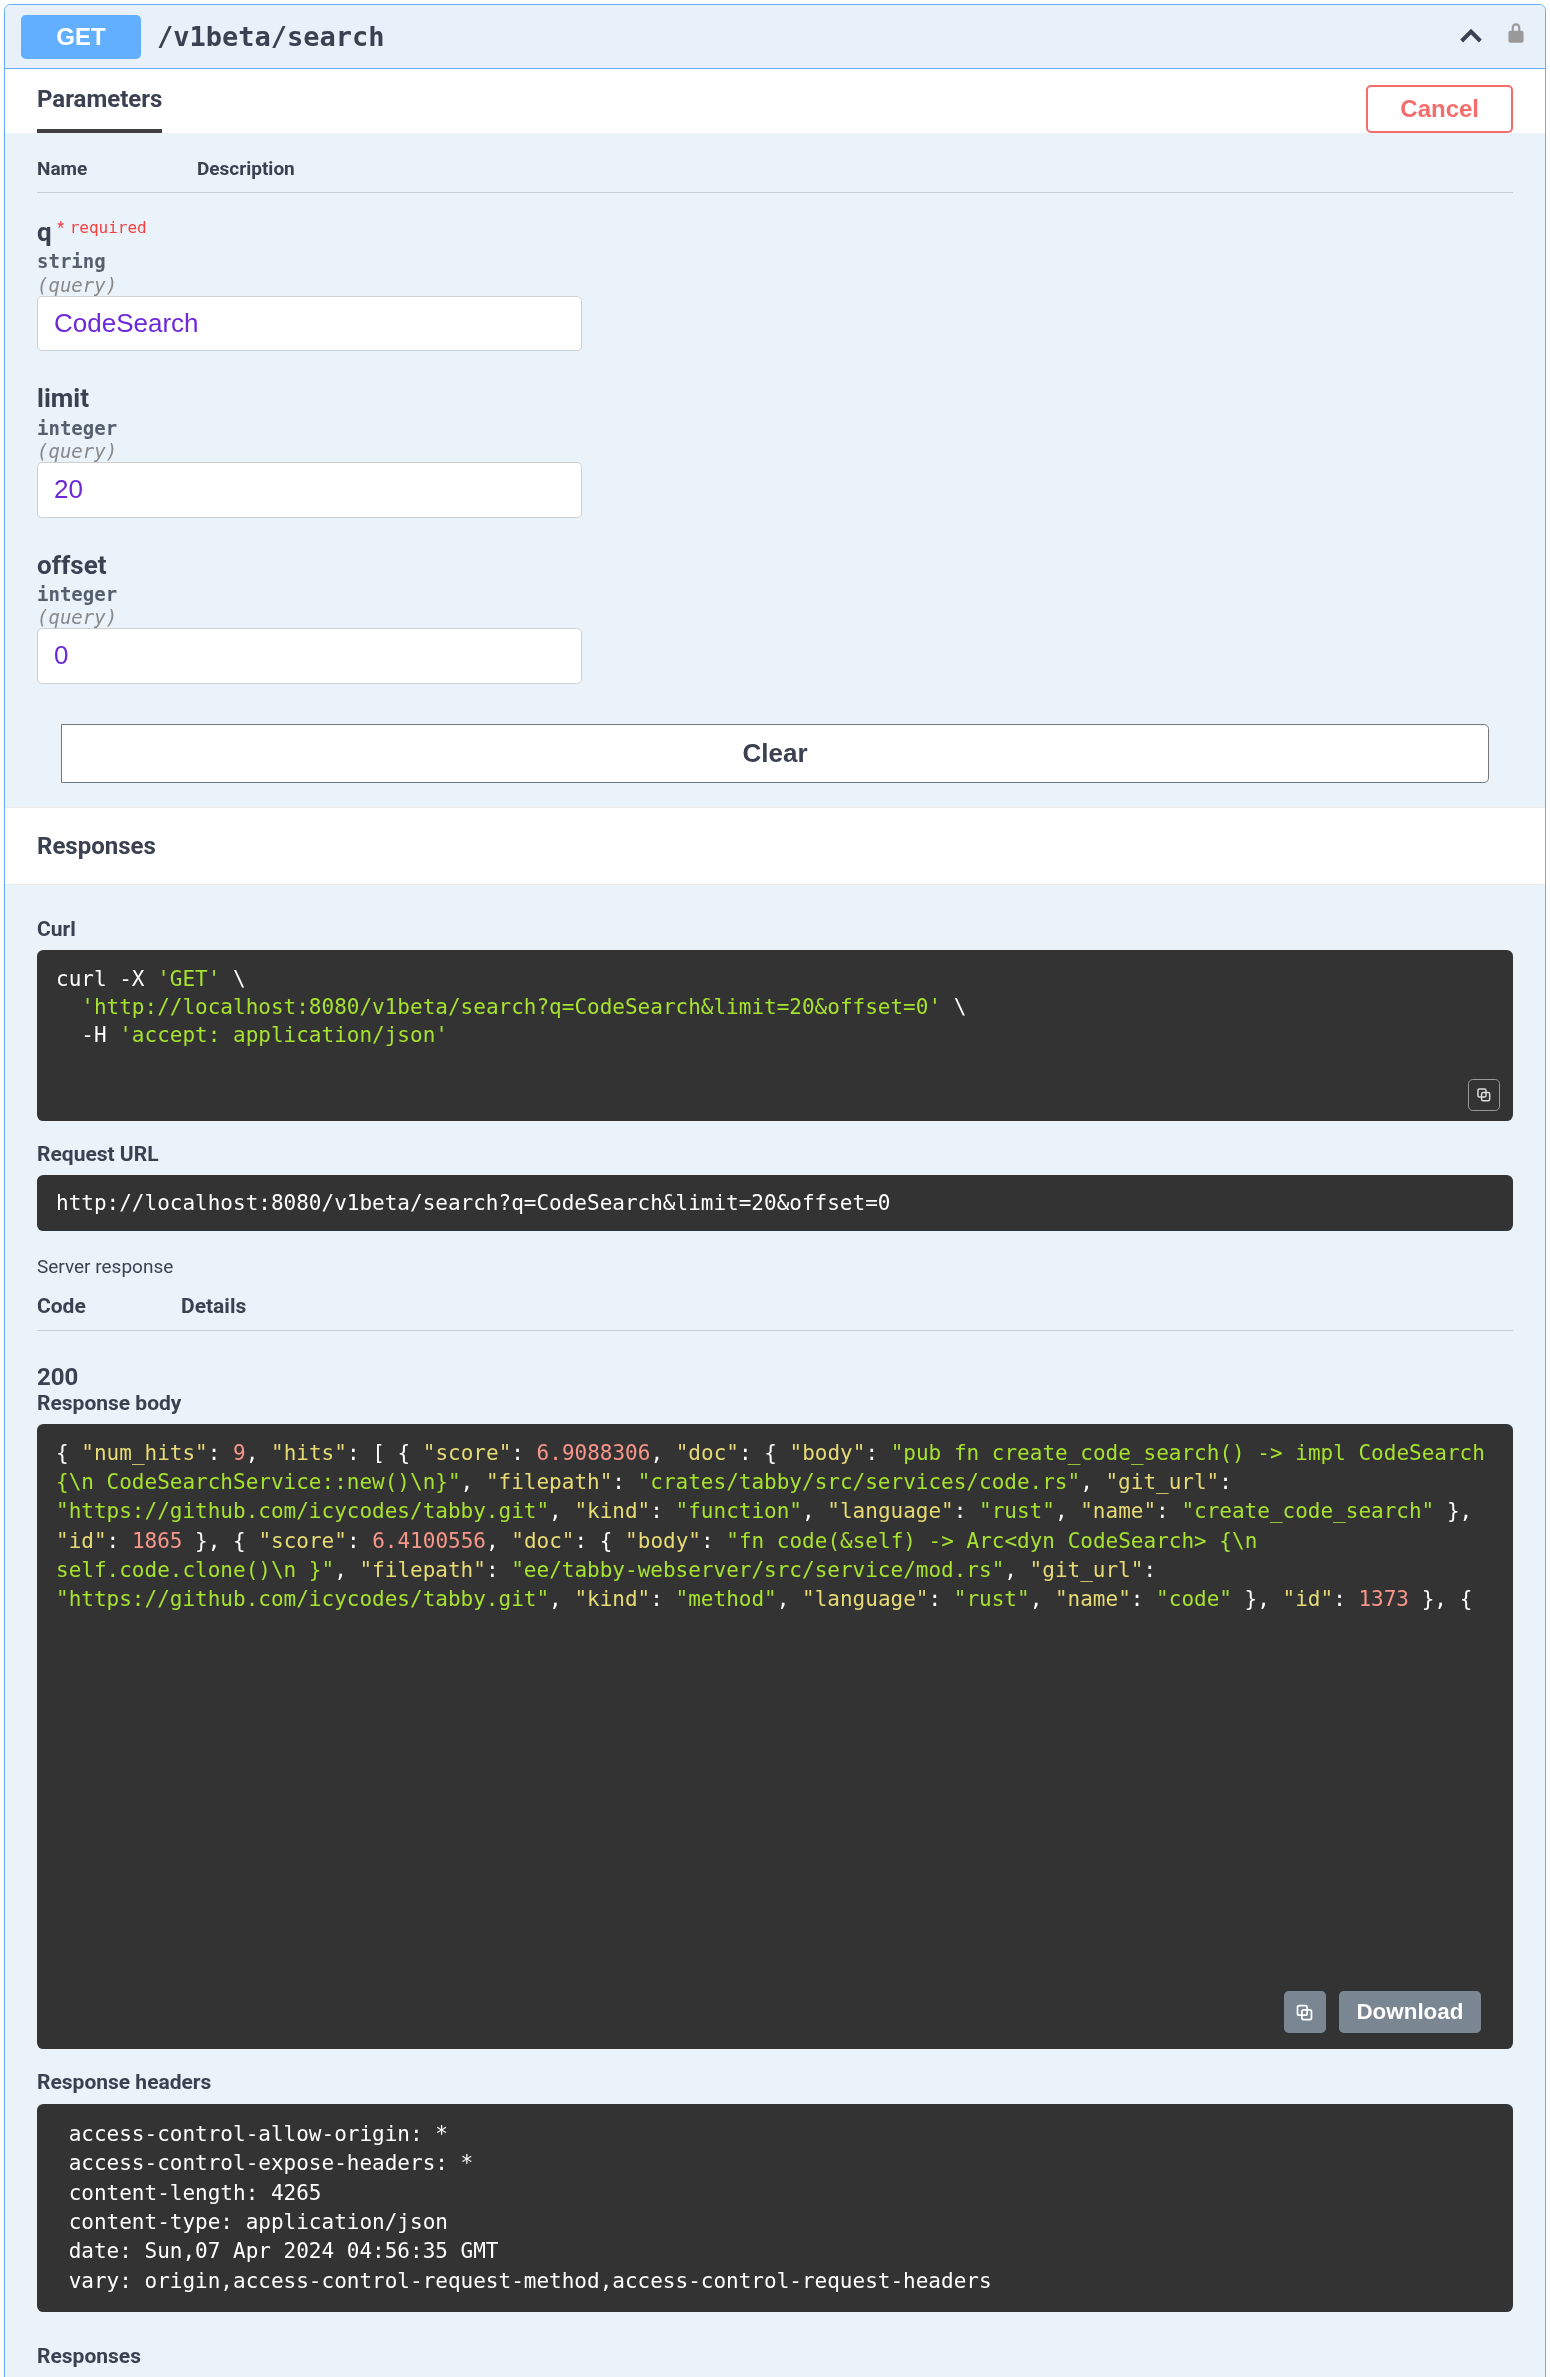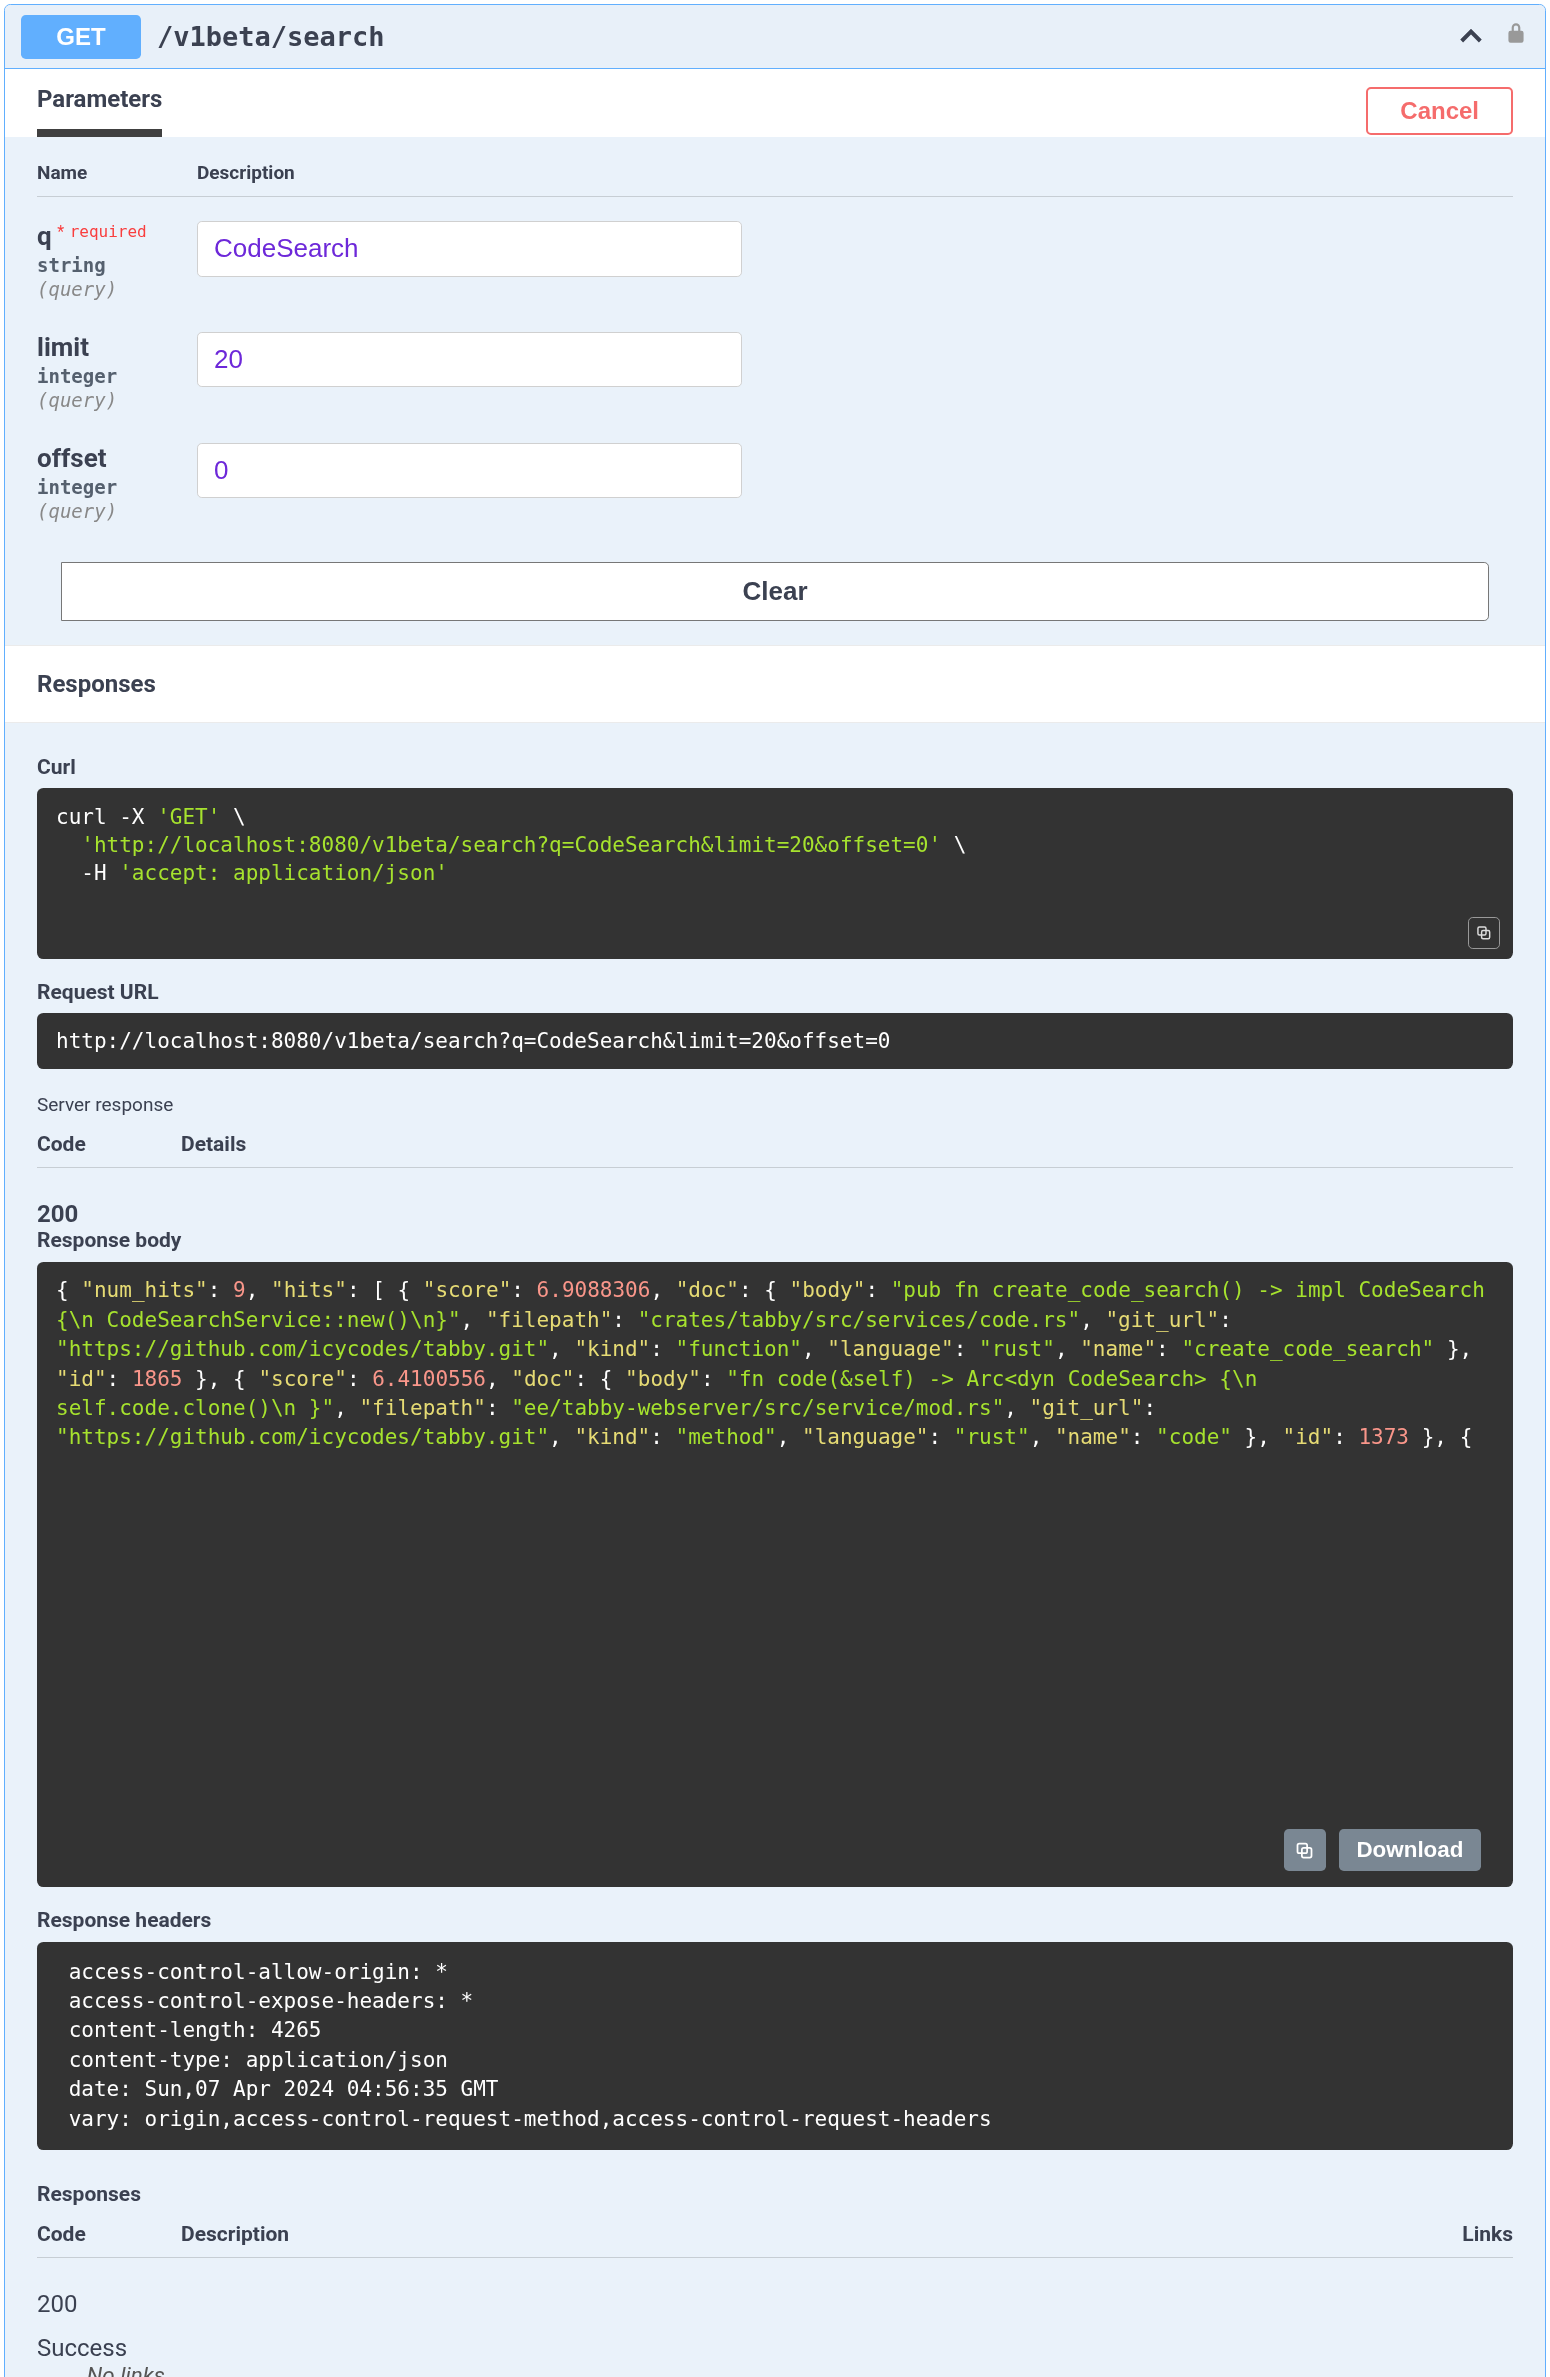--- a/index.html
+++ b/index.html
@@ -56,21 +56,21 @@
     align-items: center;
     padding: 16px 32px 0 32px;
     background: #fff;
   }
   .tab {
     font-weight: 700;
     color: #3b4151;
     font-size: 24px;
     padding-bottom: 16px;
   }
-  .tab.active { border-bottom: 8px solid #404040; text-align: right; }
+  .tab.active { border-bottom: 4px solid #404040; text-align: right; }
   .cancel-btn {
     margin-left: auto;
     border: 2.4px solid #f56c6c;
     color: #f56c6c;
     background: #fff;
     border-radius: 5px;
     padding: 8px 32px;
     font-weight: 700;
     font-size: 24px;
     cursor: pointer;
@@ -78,21 +78,21 @@
   .section-pad { padding: 24px 32px; }
   .param-table { width: 100%; }
   .param-header {
     display: flex;
     border-bottom: 1.6px solid rgba(0,0,0,0.15);
     padding-bottom: 12px;
     margin-bottom: 24px;
   }
   .col-name { width: 160px; font-size: 19px; font-weight: 700; color: #3b4151; }
   .col-desc { flex: 1; font-size: 19px; font-weight: 700; color: #3b4151; }
-  .param-row { display: flex; margin-bottom: 32px; }
+  .param-row { display: flex; margin-bottom: 32px; flex-direction: column; }
   .param-meta { width: 160px; }
   .param-name { font-weight: 700; color: #3b4151; font-size: 26px; }
   .required-star { color: #f93e3e; font-size: 16px; vertical-align: super; }
   .required-text { color: #f93e3e; font-size: 16px; vertical-align: super; font-family: ui-monospace, monospace; }
   .param-type { font-family: ui-monospace, monospace; font-weight: 700; color: #55606e; font-size: 19px; margin-top: 3.2px; }
   .param-in { font-family: ui-monospace, monospace; color: #888; font-style: italic; font-size: 19px; margin-top: 1.6px; }
   .param-input {
     width: 545px;
     padding: 11.2px 16px;
     font-size: 26px;

